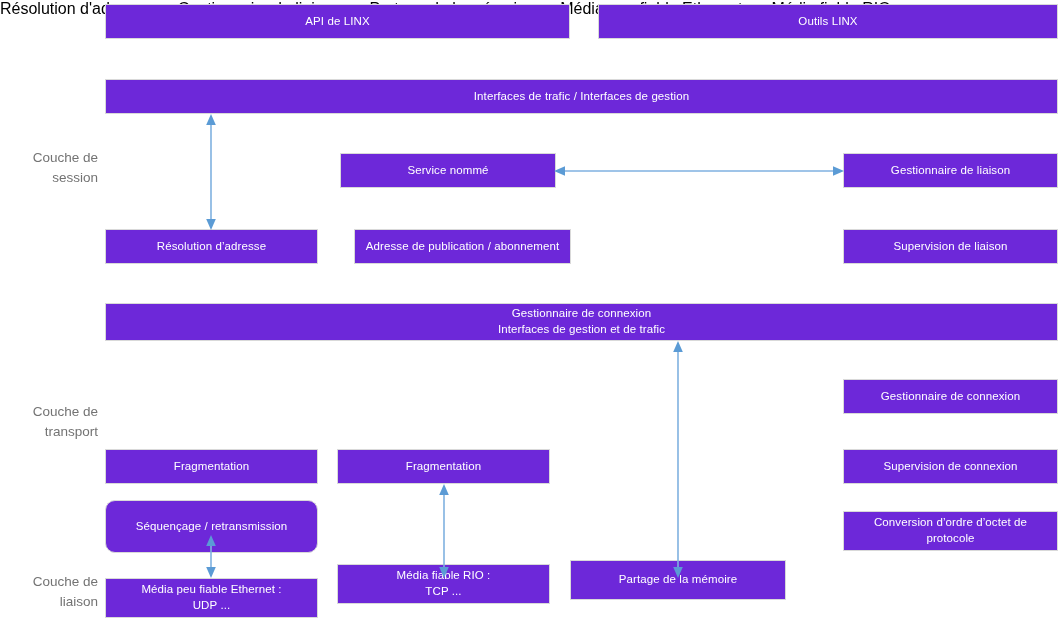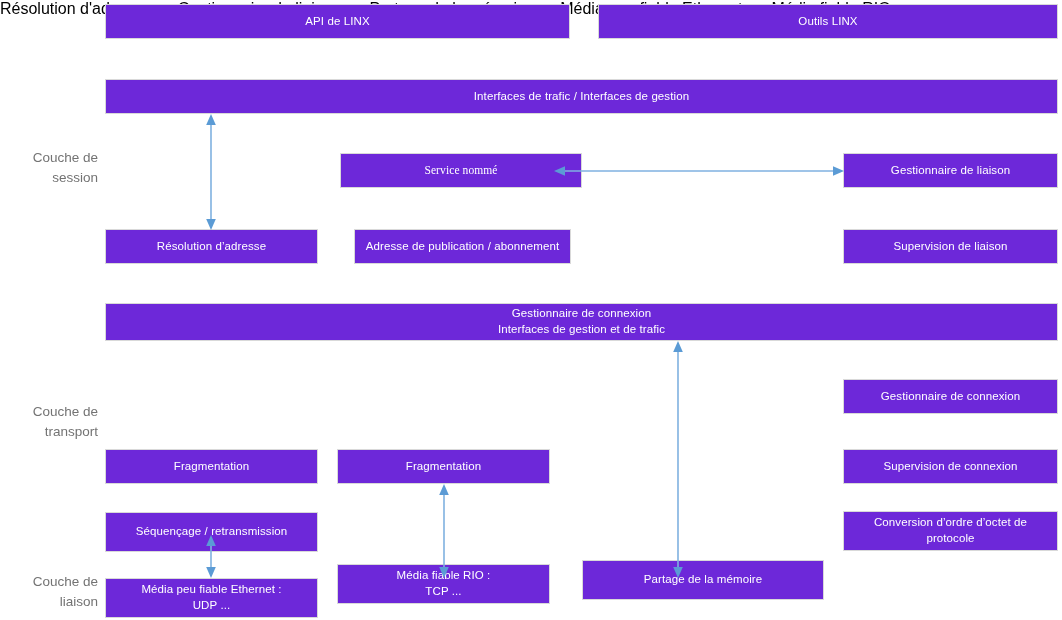--- a/index.html
+++ b/index.html
@@ -66,21 +66,21 @@
 
   
   <div class="box" style="left:105px; top:4px; width:465px; height:35px;">API de LINX</div>
 
   <div class="box" style="left:598px; top:4px; width:460px; height:35px;">Outils LINX</div>
 
   
   <div class="box" style="left:105px; top:79px; width:953px; height:35px;">Interfaces de trafic / Interfaces de gestion</div>
 
   
-  <div class="box" style="left:340px; top:153px; width:242px; height:35px;font-family:Liberation Serif, serif;">Service nommé</div>
+  <div class="box" style="left:340px; top:153px; width:216px; height:35px;">Service nommé</div>
 
   <div class="box" style="left:843px; top:153px; width:215px; height:35px;">Gestionnaire de liaison</div>
 
   <div class="box" style="left:105px; top:229px; width:213px; height:35px;">Résolution d’adresse</div>
 
   <div class="box" style="left:337px; top:229px; width:217px; height:35px;margin-left:17px;">Adresse de publication / abonnement</div>
 
   <div class="box" style="left:843px; top:229px; width:215px; height:35px;">Supervision de liaison</div>
 
   
@@ -89,33 +89,33 @@
 
   
   <div class="box" style="left:843px; top:379px; width:215px; height:35px;">Gestionnaire de connexion</div>
 
   <div class="box" style="left:105px; top:449px; width:213px; height:35px;">Fragmentation</div>
 
   <div class="box" style="left:337px; top:449px; width:213px; height:35px;">Fragmentation</div>
 
   <div class="box" style="left:843px; top:449px; width:215px; height:35px;">Supervision de connexion</div>
 
-  <div class="box" style="left:105px; top:512px; width:213px; height:40px;">Séquençage / retransmission</div>
+  <div class="box" style="left:105px; top:500px; width:213px; height:53px;border-radius:10px;">Séquençage / retransmission</div>
 
   <div class="box" style="left:843px; top:511px; width:215px; height:40px;">Conversion d’ordre d’octet de
 protocole</div>
 
   
   <div class="box" style="left:105px; top:578px; width:213px; height:40px;">Média peu fiable Ethernet :
 UDP ...</div>
 
   <div class="box" style="left:337px; top:564px; width:213px; height:40px;">Média fiable RIO :
 TCP ...</div>
 
-  <div class="box" style="left:570px; top:560px; width:242px; height:40px;margin-left:12px;">Partage de la mémoire</div>
+  <div class="box" style="left:570px; top:560px; width:216px; height:40px;">Partage de la mémoire</div>
 
   
 
     Résolution d'adresse --&gt;
   <div class="arrow" style="left:201px; top:114px; width:20px; height:116px;">
     <svg width="20" height="116" viewBox="0 0 20 116">
       <line x1="10" y1="9" x2="10" y2="107" stroke="#7FB1E0" stroke-width="1.6"></line>
       <polygon points="10,0 5.2,11 14.8,11" fill="#5B9BD5"></polygon>
       <polygon points="10,116 5.2,105 14.8,105" fill="#5B9BD5"></polygon>
     </svg>

